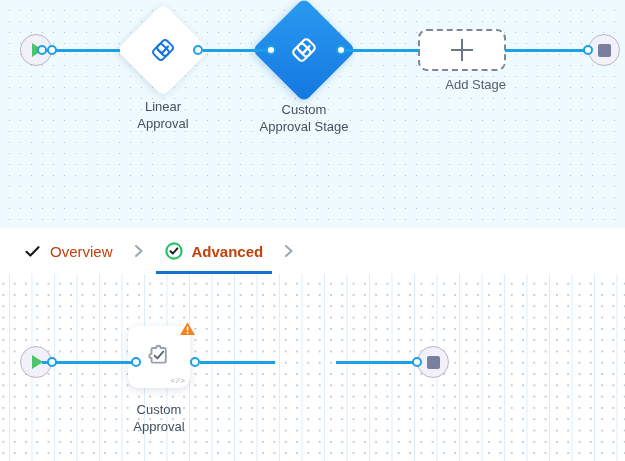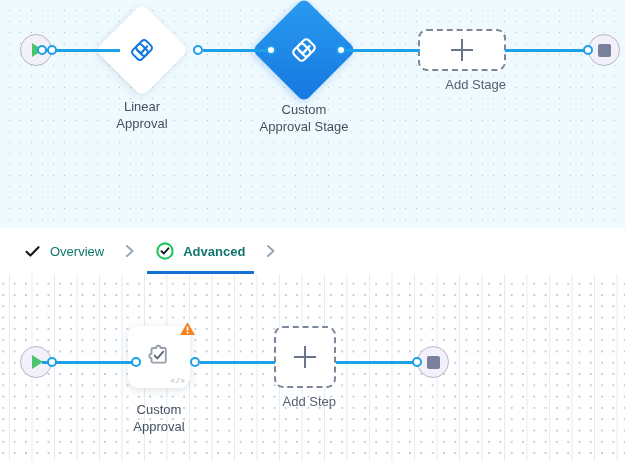--- a/index.html
+++ b/index.html
@@ -60,22 +60,22 @@
   .tab {
     display: flex;
     align-items: center;
     height: 46px;
     box-sizing: border-box;
     padding: 0 9px;
     cursor: pointer;
     position: relative;
   }
   .tab .tab-label {
-    font-size: 13px;
-    color: #0f766e;
+    font-size: 15px;
+    color: #c2410c;
     margin-left: 9px;
     white-space: nowrap;
   }
   .tab.active .tab-label {
     font-weight: bold;
   }
   .tab.active::after {
     content: "";
     position: absolute;
     left: 0;
@@ -265,21 +265,21 @@
   <div class="edge" style="left:338px; top:49px; width:82px;"></div>
   <div class="edge" style="left:505px; top:49px; width:82px;"></div>
 
   <div class="node" style="left:20px; top:34px;">
     <div class="terminator">
       <div class="play-glyph"></div>
     </div>
     <div class="port" style="left:27px; top:11px;"></div>
   </div>
 
-  <div class="diamond-wrap" style="left:97px; top:17px; width:90px;">
+  <div class="diamond-wrap" style="left:118px; top:17px; width:90px;">
     <div class="diamond plain">
       <div class="diamond-icon">
         <svg width="26" height="26" viewBox="0 0 26 26" aria-hidden="true">
           <g transform="rotate(-45 13 13)">
             <rect x="3.5" y="6.5" width="13" height="13" rx="3.2" fill="none" stroke="#1477e0" stroke-width="2"></rect>
             <rect x="9.5" y="6.5" width="13" height="13" rx="3.2" fill="none" stroke="#1477e0" stroke-width="2"></rect>
           </g>
           <path d="M8.5 13.2 L11.8 16.4 L18 9.5" fill="none" stroke="#1477e0" stroke-width="2.2" stroke-linecap="round" stroke-linejoin="round"></path>
         </svg>
       </div>
@@ -389,26 +389,20 @@
       </span>
       <span class="code-badge">&lt;/&gt;</span>
     </div>
     <div class="node-label" style="margin-top:13px;">Custom
 Approval</div>
   </div>
 
   <div class="port" style="left:131px; top:83px;"></div>
   <div class="port" style="left:190px; top:83px;"></div>
 
-  <div class="node" style="left:274px; top:52px; width:62px;">
-    <div class="add-box" style="width:62px; height:62px;">
-      <div class="plus-glyph"></div>
-    </div>
-    <div class="add-label">Add Step</div>
-  </div>
 
   <div class="node" style="left:417px; top:72px;">
     <div class="terminator">
       <div class="stop-glyph"></div>
     </div>
     <div class="port" style="left:-5px; top:11px;"></div>
   </div>
 </div>
 
 </body></html>

